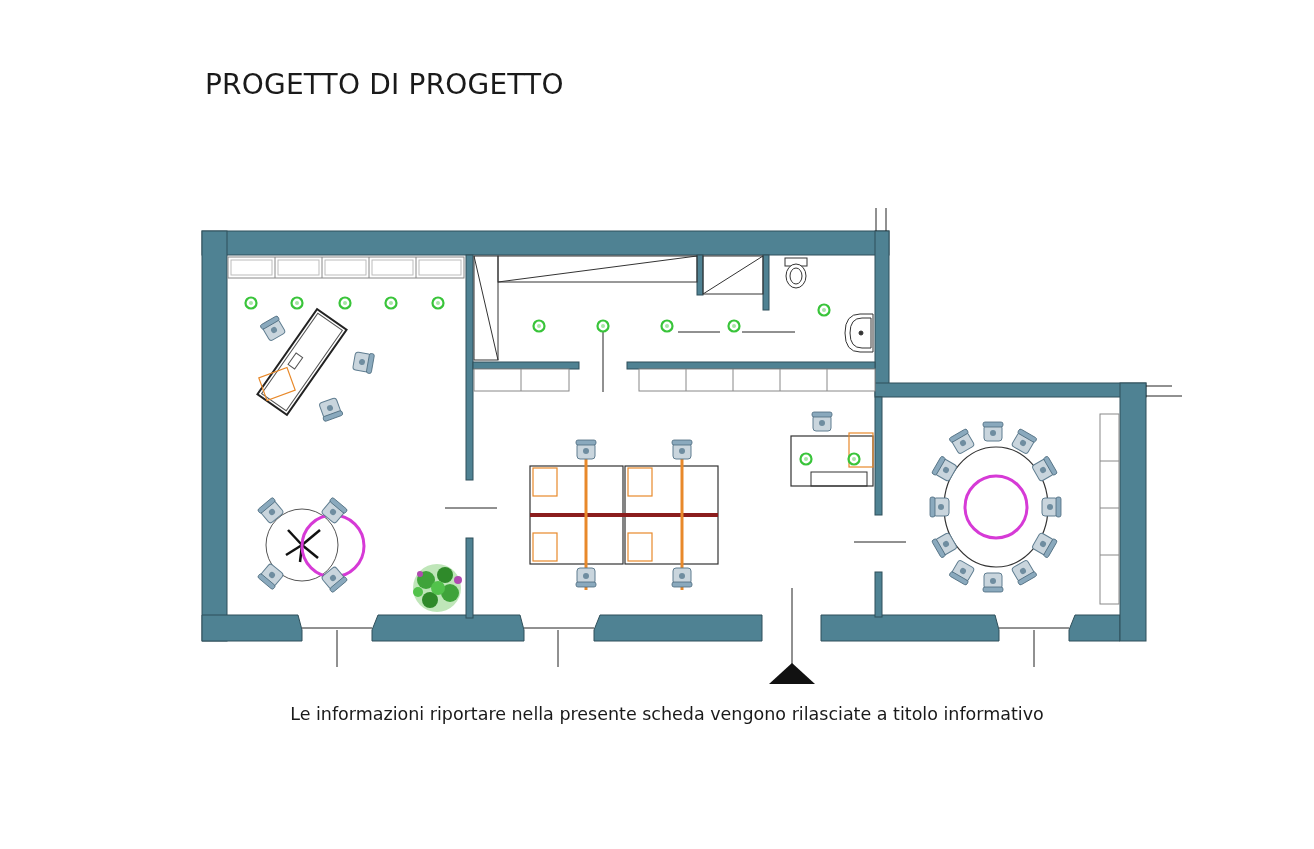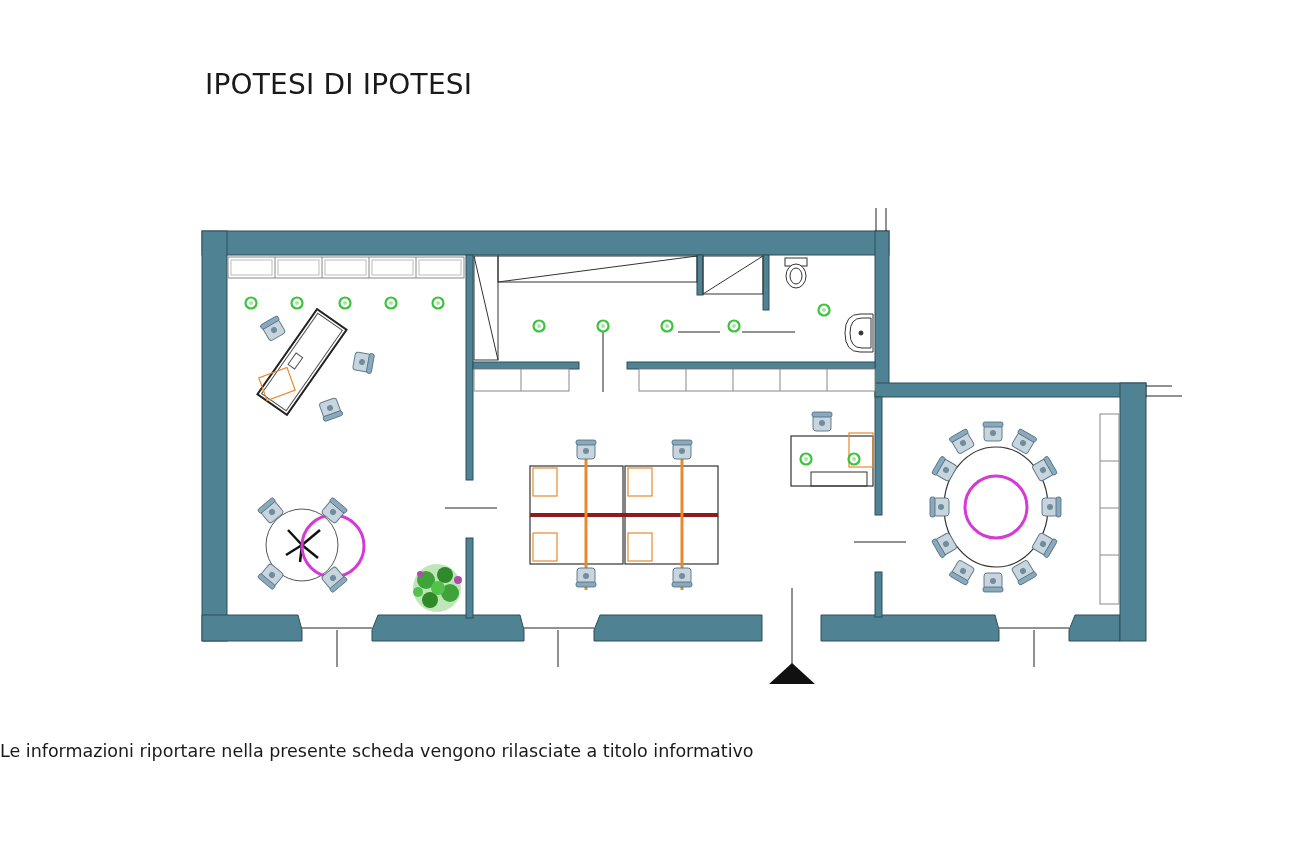--- a/index.html
+++ b/index.html
@@ -1,24 +1,24 @@
 <!DOCTYPE html>
 <html><head>
 <meta charset="utf-8">
 <style>
   html, body { margin:0; padding:0; background:#ffffff; }
   body { width:1314px; height:849px; position:relative; overflow:hidden; font-family:"DejaVu Sans", sans-serif; }
   .title { position:absolute; left:205px; top:68px; font-size:28px; color:#1a1a1a; letter-spacing:0.2px; font-family:"DejaVu Sans", sans-serif; }
   .plan { position:absolute; left:0; top:0; }
-  .disclaimer { position:absolute; left:0; width:1270px; top:737px; text-align:left; font-size:17.5px; line-height:28px; color:#1a1a1a; }
+  .disclaimer { position:absolute; left:0; width:1270px; top:700px; text-align:center; font-size:17.5px; line-height:28px; color:#1a1a1a;padding-left:32px; }
 </style>
 </head>
 <body>
 
-<div class="title">IPOTESI DI IPOTESI</div>
+<div class="title">PROGETTO DI PROGETTO</div>
 
 <svg class="plan" width="1314" height="849" viewBox="0 0 1314 849" xmlns="http://www.w3.org/2000/svg">
   <defs>
     <g id="chair">
       <rect x="-9" y="-8" width="18" height="16" rx="3" fill="#c9d5dd" stroke="#5f7d90" stroke-width="1"></rect>
       <rect x="-10" y="-11" width="20" height="5" rx="2" fill="#8aa9bd" stroke="#4b6a7d" stroke-width="0.8"></rect>
       <circle cx="0" cy="0" r="3" fill="#6f8da0"></circle>
     </g>
     <g id="light">
       <circle cx="0" cy="0" r="5.5" fill="none" stroke="#39c43a" stroke-width="2.2"></circle>

